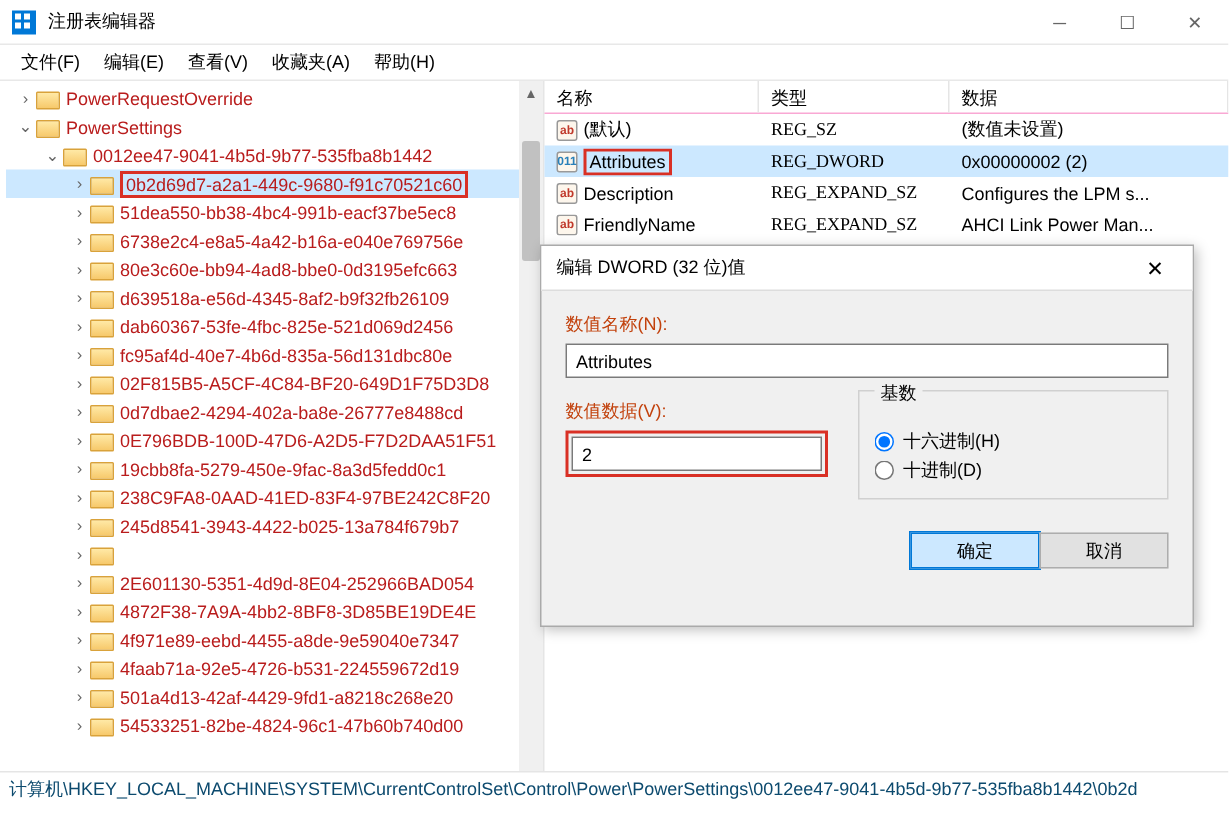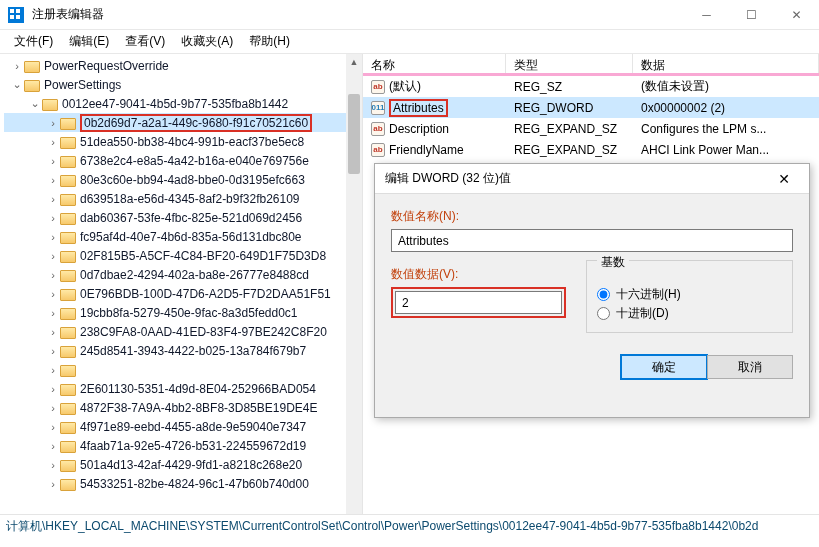--- a/index.html
+++ b/index.html
@@ -12,34 +12,34 @@
 .winbtn { width:45px; display:flex; align-items:center; justify-content:center; color:#666; }
 .menubar { height:24px; display:flex; align-items:center; padding-left:6px; border-bottom:1px solid #e8e8e8; gap:0; }
 .menubar .mi { padding:2px 8px; color:#000; }
 .main { display:flex; height:471px; }
 .tree { width:363px; border-right:1px solid #e5e5e5; overflow:hidden; position:relative; padding-top:2px; }
 .tree-inner { padding-left:4px; }
 .node { display:flex; align-items:center; height:19px; white-space:nowrap; }
 .exp { width:14px; text-align:center; color:#666; font-size:11px; }
 .fold { width:16px; height:14px; margin-right:2px; display:inline-block; position:relative; }
 .fold::before { content:""; position:absolute; left:0; top:2px; width:14px; height:10px; background:linear-gradient(#ffe9a6,#f7c96b); border:1px solid #d9a23a; border-radius:1px; }
-.nlabel { color:#0f172a; padding:0 2px; }
+.nlabel { color:#b91c1c; padding:0 2px; }
 .node.selected { background:#cce8ff; }
 .hl-red { border:2px solid #d93025; }
 .list { flex:1; position:relative; }
-.list-head { display:flex; height:22px; border-bottom:3px solid #f9a8d4; }
+.list-head { display:flex; height:22px; border-bottom:1px solid #f9a8d4; }
 .list-head .col { padding:3px 8px; border-right:1px solid #e5e5e5; color:#000; }
-.col-n { width:143px; } .col-t { width:127px; } .col-d { flex:1; }
+.col-n { width:143px; } .col-t { width:127px;font-family:Liberation Serif, serif; } .col-d { flex:1; }
 .row { display:flex; height:21px; align-items:center; }
 .row .cell { padding:0 8px; overflow:hidden; text-overflow:ellipsis; white-space:nowrap; }
 .row .cell.col-n { display:flex; align-items:center; gap:4px; }
 .row.selected { background:#cce8ff; }
 .val-icon { width:14px; height:14px; border:1px solid #999; border-radius:2px; display:flex; align-items:center; justify-content:center; font-size:8px; color:#c0392b; font-weight:bold; background:#fdf6ec; }
 .val-icon.bin { color:#2980b9; }
-.dlg { position:absolute; left:374px; top:163px; width:436px; height:255px; background:#f0f0f0; border:1px solid #aaa; box-shadow:2px 2px 8px rgba(0,0,0,.25); }
+.dlg { position:absolute; left:360px; top:163px; width:436px; height:255px; background:#f0f0f0; border:1px solid #aaa; box-shadow:2px 2px 8px rgba(0,0,0,.25); }
 .dlg-title { height:30px; background:#fff; display:flex; align-items:center; padding:0 10px; border-bottom:1px solid #ddd; }
 .dlg-title .t { flex:1; }
 .dlg-close { width:30px; text-align:center; font-size:14px; }
 .dlg-body { padding:14px 16px 10px; }
 .dlg-label { margin-bottom:4px; color:#c2410c; }
 .dlg-input { width:100%; height:23px; border:1px solid #7a7a7a; background:#fff; padding:0 6px; margin-bottom:14px; }
 .dlg-row { display:flex; gap:20px; }
 .dlg-col-l { width:175px; }
 .fieldset { border:1px solid #d0d0d0; padding:6px 10px 10px; margin-top:-6px; }
 .fieldset .leg { position:relative; top:-13px; background:#f0f0f0; padding:0 4px; display:inline-block; }

